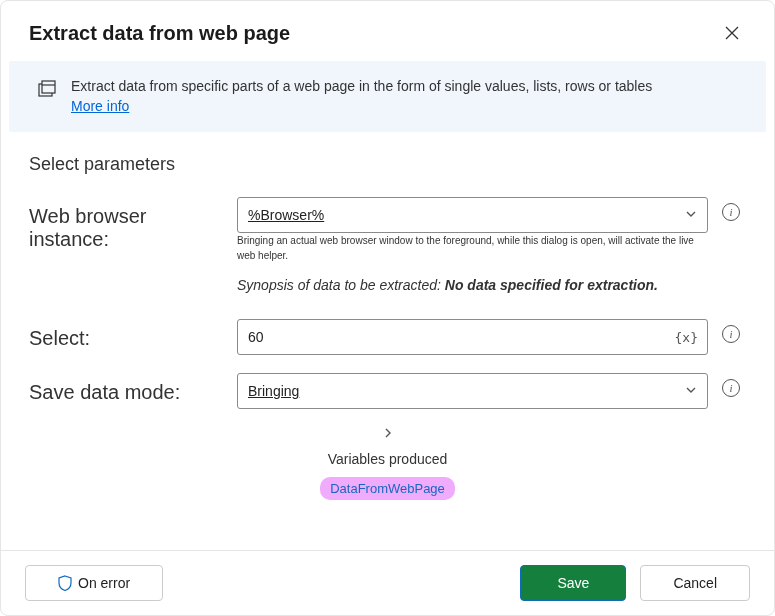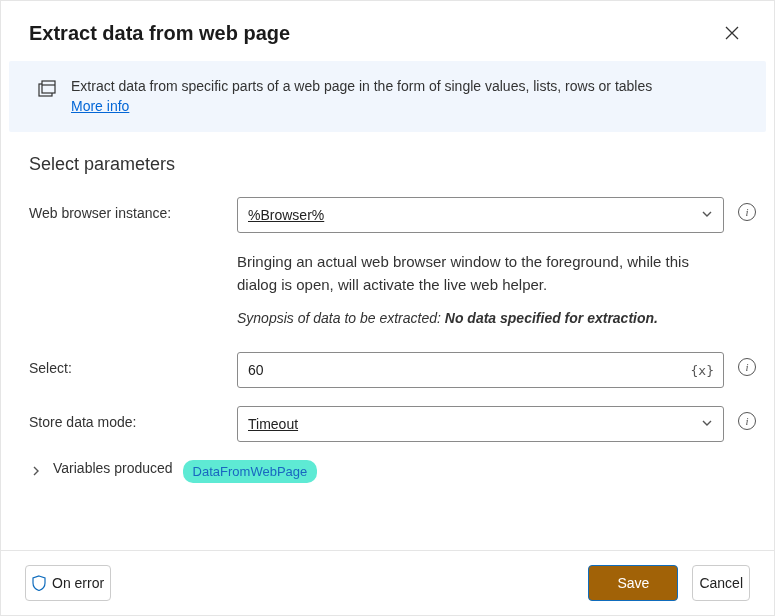--- a/index.html
+++ b/index.html
@@ -1,76 +1,76 @@
 <!DOCTYPE html>
 <html><head>
 <meta charset="utf-8">
 <style>
   * { box-sizing: border-box; font-family: "Segoe UI", -apple-system, sans-serif; }
   html, body { margin:0; padding:0; background:#fff; }
   .dialog {
-    width:775px; height:616px; border:1px solid #e5e5e5; border-radius:0;
+    width:775px; height:616px; border:1px solid #e5e5e5; border-radius:8px;
     position:relative; display:flex; flex-direction:column; background:#fff;
   }
   .header {
     display:flex; align-items:center; justify-content:space-between;
     padding:18px 28px 14px 28px;
   }
   .title { font-size:20px; font-weight:600; color:#1b1b1b; }
   .close-btn {
     width:28px; height:28px; display:flex; align-items:center; justify-content:center;
     cursor:pointer; color:#333; background:none; border:none;
   }
   .banner {
     background:#f1f6fd; margin:0 8px; padding:16px 20px 16px 28px;
     display:flex; align-items:flex-start; gap:14px; border-radius:2px;
   }
   .banner-icon { flex:0 0 20px; margin-top:2px; color:#333; }
   .banner-text { font-size:14px; color:#333; line-height:1.4; }
   .banner-text a { color:#0366d6; }
-  .body { padding:22px 12px 0 28px; flex:1; overflow:auto; }
+  .body { padding:22px 28px 0 28px; flex:1; overflow:auto; }
   .section-title { font-size:18px; color:#333; margin:0 0 22px 0; font-weight:400; }
   .row { display:flex; align-items:flex-start; margin-bottom:18px; gap:8px; }
-  .label-col { width:200px; flex:0 0 200px; font-size:14px; color:#333; padding-top:8px; }
+  .label-col { width:200px; flex:0 0 200px; font-size:20px; color:#333; padding-top:8px; }
   .field-col { flex:1; }
   .info-col { width:30px; flex:0 0 30px; display:flex; align-items:center; justify-content:center; padding-top:6px; }
   .select, .text-input {
     width:100%; height:36px; border:1px solid #8a8a8a; border-radius:3px;
     background:#fff; padding:0 36px 0 10px; font-size:14px; color:#222;
     position:relative;
   }
   .select { display:flex; align-items:center; cursor:pointer;text-decoration:underline; }
   .chevron {
     position:absolute; right:10px; top:50%; transform:translateY(-50%);
     pointer-events:none; color:#555;
   }
   .input-suffix {
     position:absolute; right:10px; top:50%; transform:translateY(-50%);
     font-size:13px; color:#555; font-family:monospace;
   }
   .field-wrap { position:relative; }
-  .help-text { font-size:15px; color:#333; line-height:1.5; margin-top:18px; }
+  .help-text { font-size:10px; color:#333; line-height:1.5; }
   .synopsis { font-size:14px; color:#333; margin-top:14px;font-style:italic; }
   .synopsis b { font-weight:600; }
-  .vars-row { display:flex; gap:10px; font-size:14px; color:#333; margin-top:4px; }
+  .vars-row { display:flex; align-items:center; gap:10px; font-size:14px; color:#333; margin-top:4px;flex-direction:column; }
   .vars-row .chev { color:#666; cursor:pointer; background:none; border:none; padding:0 2px; font-size:12px;}
   .var-badge {
-    background:#5eead4; color:#1966c0; padding:4px 10px; border-radius:10px;
+    background:#f0abfc; color:#1966c0; padding:4px 10px; border-radius:10px;
     font-size:13px;
   }
   .footer {
     border-top:1px solid #e5e5e5; padding:14px 24px;
     display:flex; align-items:center; justify-content:space-between;
   }
   .btn {
-    height:36px; padding:0 6px; border-radius:4px; font-size:14px;
+    height:36px; padding:0 32px; border-radius:4px; font-size:14px;
     display:inline-flex; align-items:center; gap:6px; cursor:pointer;
     border:1px solid #ccc; background:#fff; color:#222;
   }
-  .btn-primary { background:#a16207; border-color:#0f6cbd; color:#fff; font-weight:500; padding:0 28px; }
+  .btn-primary { background:#15803d; border-color:#0f6cbd; color:#fff; font-weight:500; padding:0 36px; }
   .footer-right { display:flex; gap:14px; }
   .info-icon { width:18px; height:18px; border:1.2px solid #555; border-radius:50%; display:flex; align-items:center; justify-content:center; font-size:11px; color:#555; cursor:pointer; font-style:italic; font-family:serif;}
   .shield-icon svg { display:block; }
 </style>
 </head>
 <body>
 
 <div class="dialog">
 
   <div class="header">
@@ -129,25 +129,25 @@
           <input class="text-input" value="60" style="">
           <span class="input-suffix">{x}</span>
         </div>
       </div>
       <div class="info-col">
         <span class="info-icon">i</span>
       </div>
     </div>
 
     <div class="row" style="margin-top:10px;">
-      <div class="label-col">Store data mode:</div>
+      <div class="label-col">Save data mode:</div>
       <div class="field-col">
         <div class="field-wrap">
           <div class="select">
-            <span>Timeout</span>
+            <span>Bringing</span>
             <span class="chevron">
               <svg width="12" height="12" viewBox="0 0 12 12">
                   <path d="M2 4 L6 8 L10 4" stroke="#555" stroke-width="1.4" fill="none"></path>
                 </svg>
             </span>
           </div>
         </div>
       </div>
       <div class="info-col">
         <span class="info-icon">i</span>

